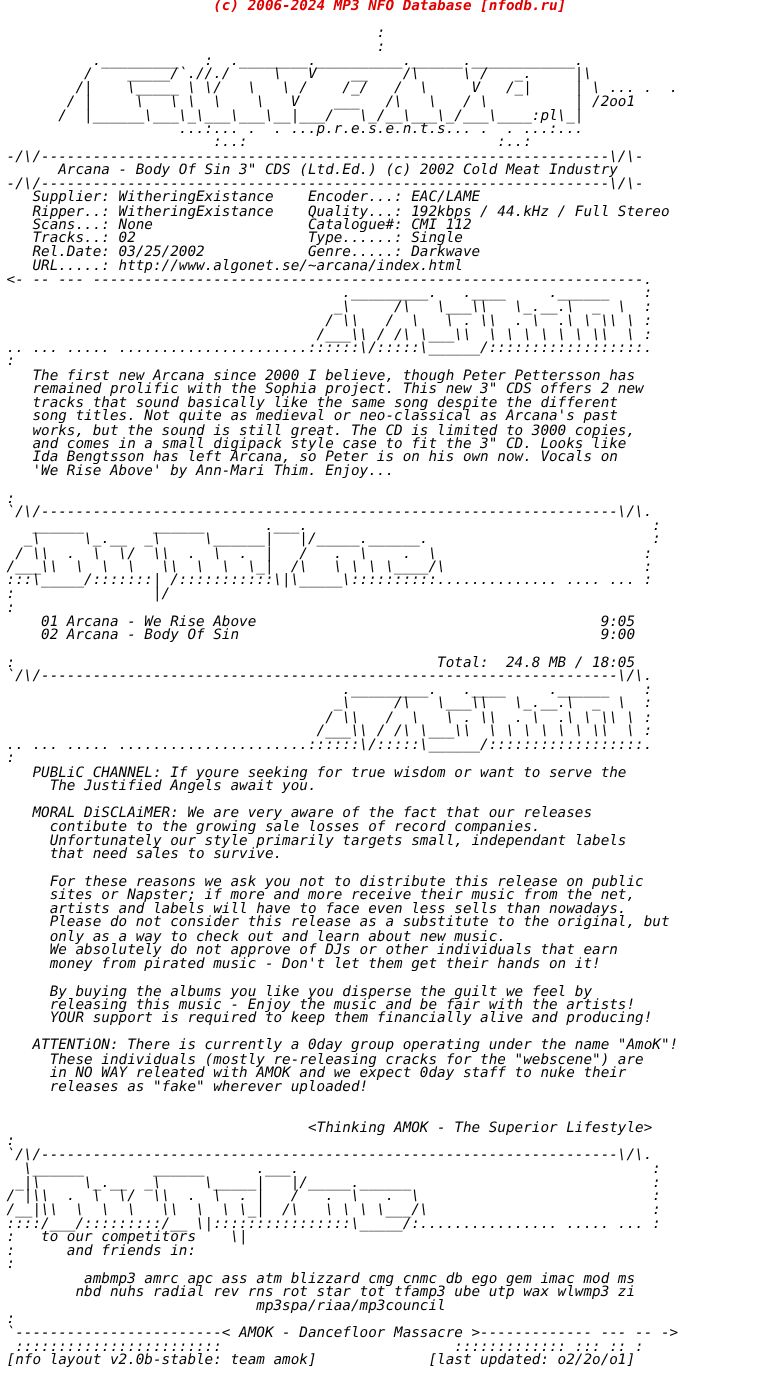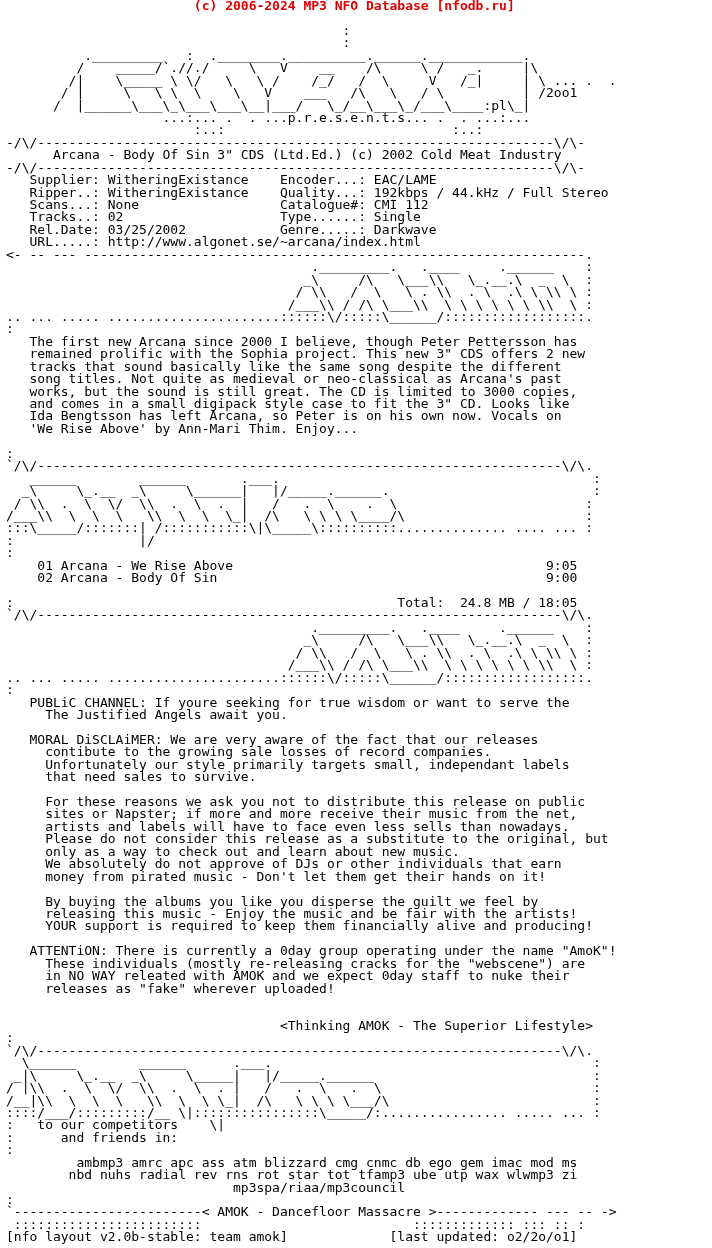--- a/index.html
+++ b/index.html
@@ -6,20 +6,21 @@
     margin: 0;
     padding: 0;
     background: #ffffff;
   }
   #screen {
     position: relative;
     width: 628px;
     height: 1248px;
     background: #ffffff;
     overflow: hidden;
+    font-style: italic;
   }
   pre.nfo {
     margin: 0;
     padding: 0 0 0 6px;
     font-family: "DejaVu Sans Mono", "Liberation Mono", monospace;
     font-size: 13px;
     line-height: 12.45px;
     color: #000000;
     white-space: pre;
   }

